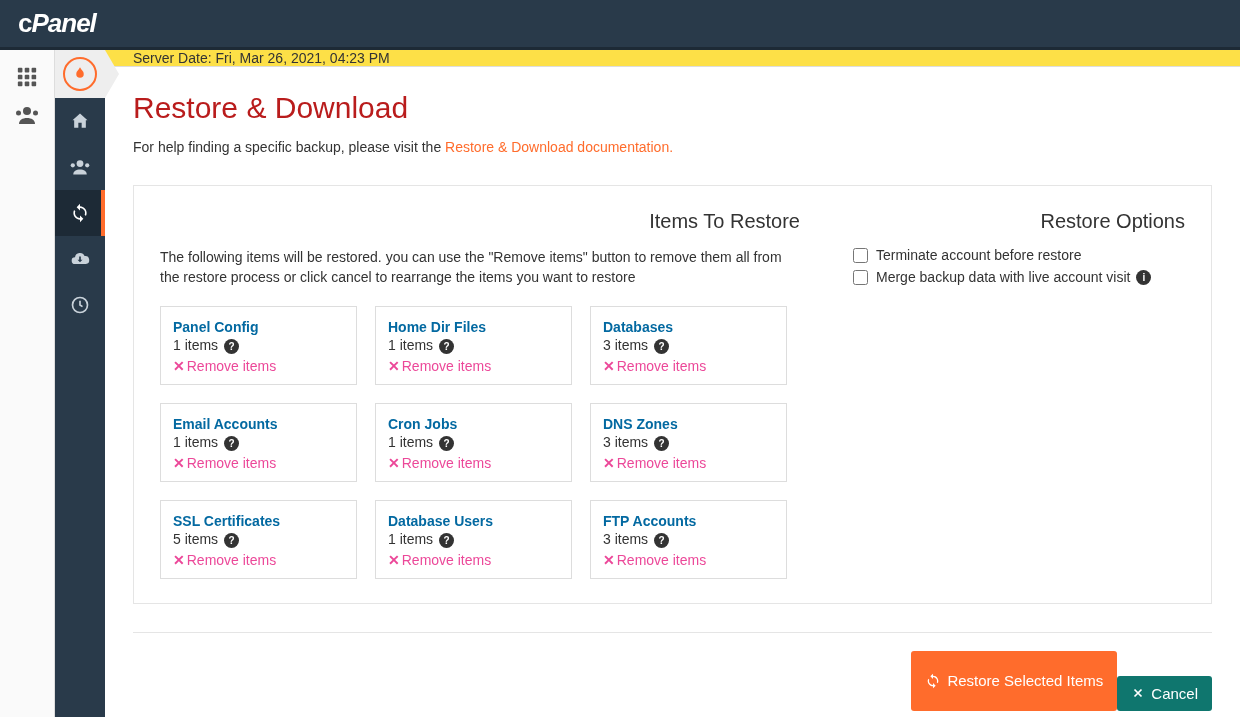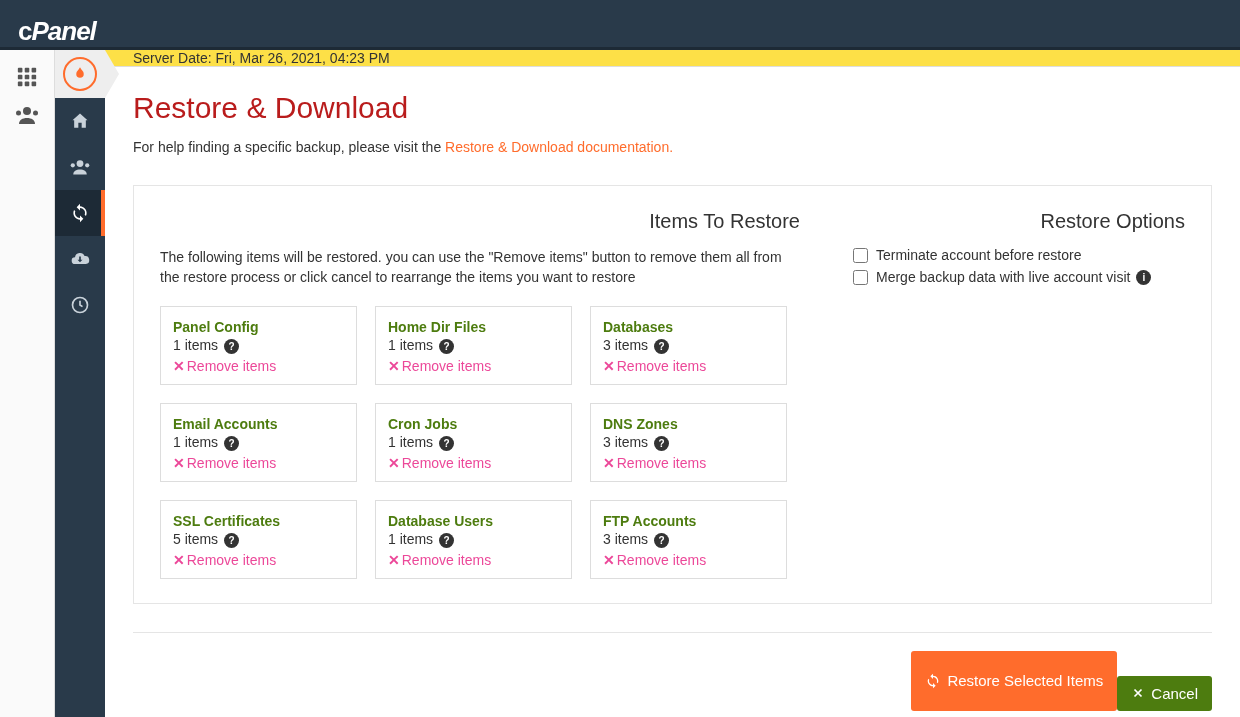--- a/index.html
+++ b/index.html
@@ -1,18 +1,18 @@
 <!DOCTYPE html>
 <html><head>
 <meta charset="utf-8">
 <style>
   * { box-sizing: border-box; margin: 0; padding: 0; }
   body { font-family: -apple-system, BlinkMacSystemFont, "Segoe UI", Arial, sans-serif; font-size: 14px; color: #333; background: #fff; }
   
-  .top-bar { background: #293a4a; height: 50px; display: flex; align-items: flex-end; padding: 0 18px; border-bottom: 3px solid #1d2a36; }
+  .top-bar { background: #293a4a; height: 50px; display: flex; align-items: flex-end; padding: 8px 18px; border-bottom: 3px solid #1d2a36; }
   .logo { color: #fff; font-weight: 700; font-size: 26px; font-style: italic; letter-spacing: -1px; }
   .logo .c { font-style: normal; }
   
   .layout { display: flex; height: calc(100vh - 50px); }
   
   .rail { width: 55px; background: #fafafa; border-right: 1px solid #ddd; padding-top: 8px; }
   .rail-item { display:flex; align-items:center; justify-content:center; height:38px; color:#555; cursor:pointer; }
   
   .sidebar { width: 50px; background: #293a4a; }
   .side-top { position: relative; height: 48px; background: #eee; display:flex; align-items:center; justify-content:center; }
@@ -32,33 +32,33 @@
   
   .panel { border:1px solid #e5e5e5; padding:24px 26px; display:flex; gap:40px; }
   .col-main { flex: 0 0 640px; }
   .col-side { flex:1; }
   
   h2 { font-size:20px; font-weight:400; color:#333; margin-bottom:14px;text-align:right; }
   .desc { color:#333; margin-bottom:18px; line-height:1.45; }
   
   .grid { display:grid; grid-template-columns: repeat(3, 197px); gap:18px 18px; }
   .card { border:1px solid #ddd; padding:12px 12px 10px; }
-  .card-title { font-weight:700; color:#4d7c0f; margin-bottom:2px; }
+  .card-title { font-weight:700; color:#0369a1; margin-bottom:2px; }
   .card-count { color:#333; margin-bottom:4px; }
   .help-icon { display:inline-flex; width:15px; height:15px; background:#333; color:#fff; border-radius:50%; align-items:center; justify-content:center; font-size:10px; font-weight:700; margin-left:2px; cursor:pointer; }
   .remove { color:#ec4899; cursor:pointer; }
   .remove .x { font-weight:700; margin-right:2px; }
   
   .check-row { display:flex; align-items:center; margin-bottom:6px; color:#333;margin-left:13px; }
   .check-row input { margin-right:8px; width:15px; height:15px; }
   
   .footer-row { border-top:1px solid #e5e5e5; margin-top:28px; padding-top:18px; display:flex; justify-content:flex-end; }
   .btn { border:none; padding:9px 14px; font-size:15px; color:#fff; border-radius:3px; cursor:pointer; display:inline-flex; align-items:center; gap:6px; }
   .btn-primary { background:#ff6c2c; }
-  .btn-danger { background:#4d7c0f;margin-top:25px; }
+  .btn-danger { background:#0f766e;margin-top:25px; }
   
   svg { display:block; }
 </style>
 </head>
 <body>
 
 <div class="top-bar">
   <div class="logo"><span class="c">c</span><span>Panel</span></div>
 </div>
 

